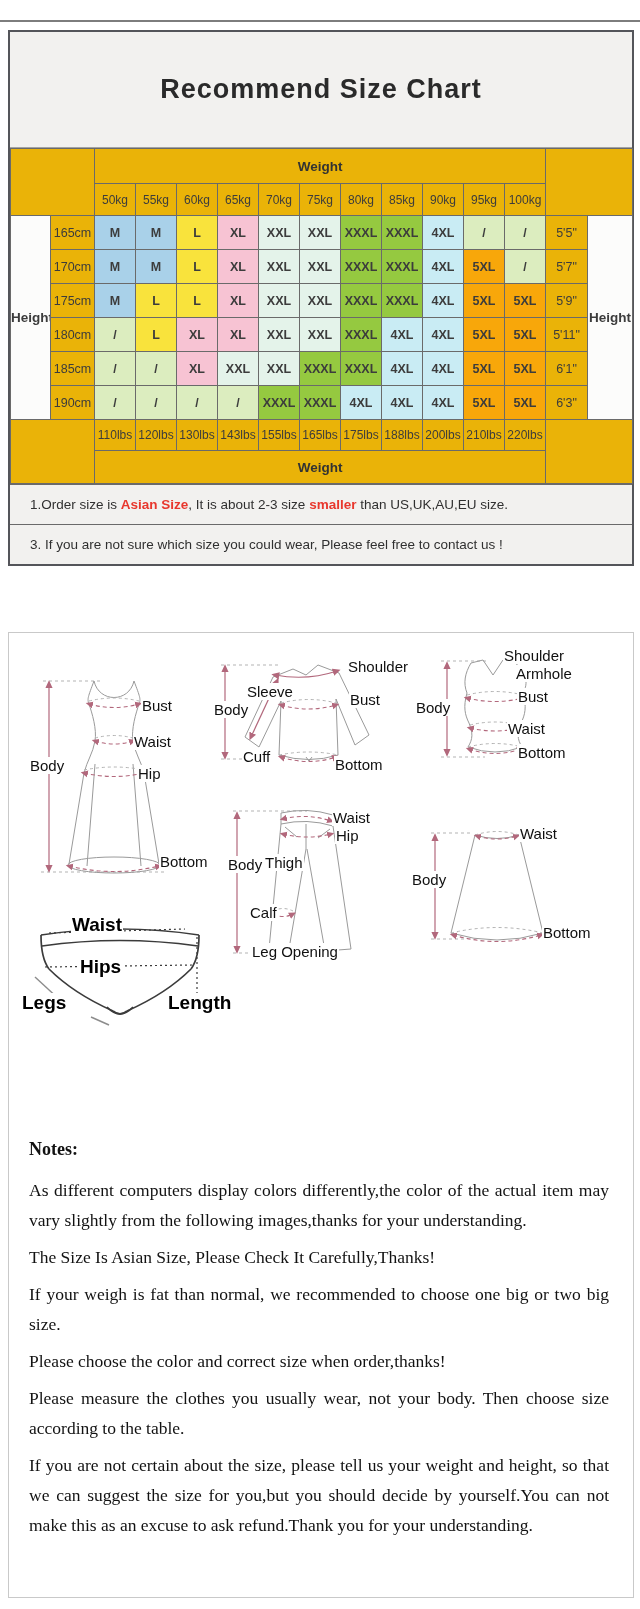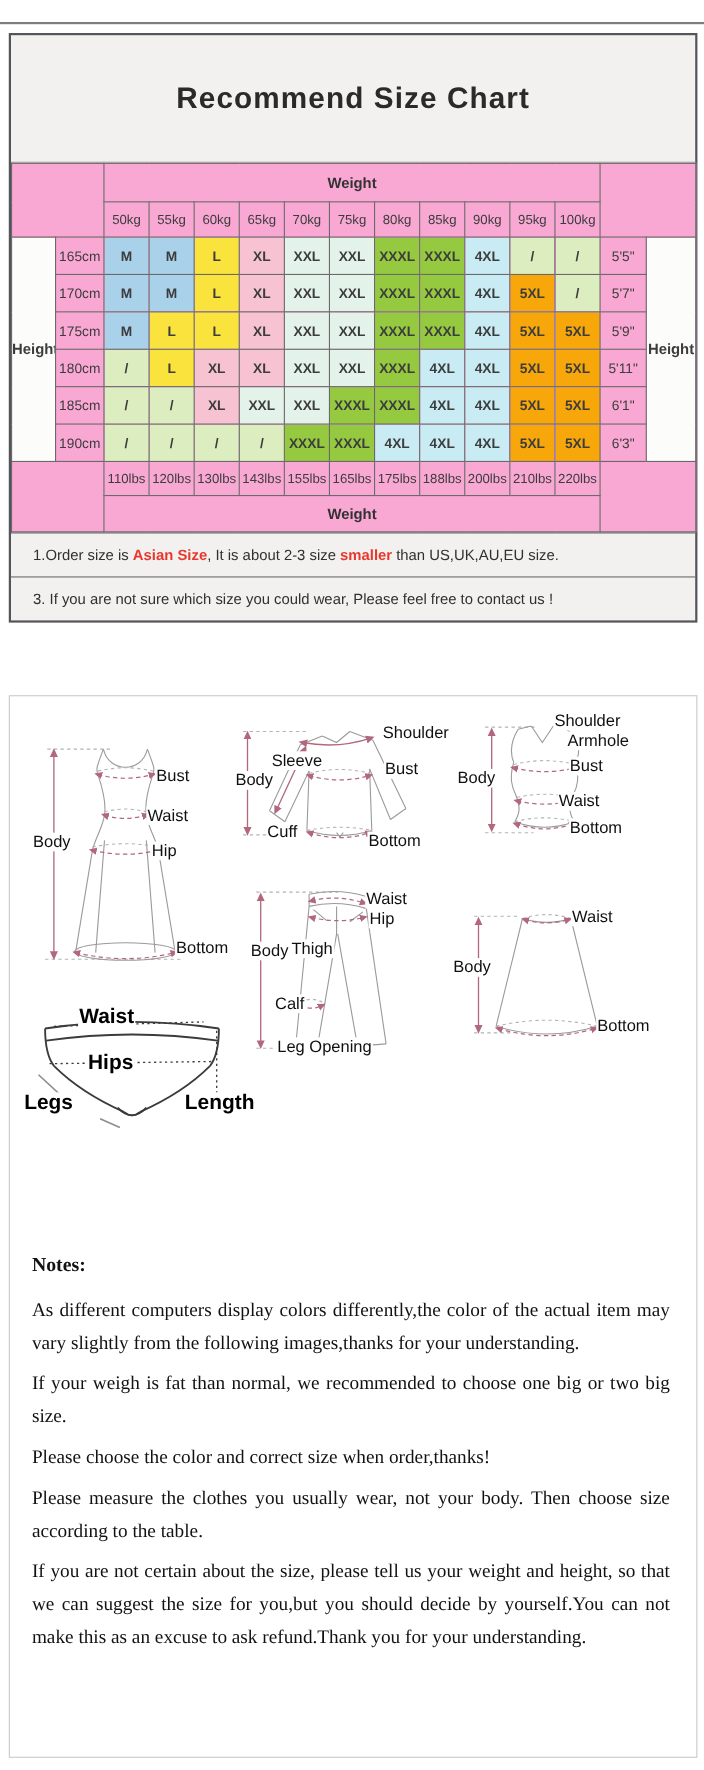--- a/index.html
+++ b/index.html
@@ -5,21 +5,21 @@
   *{margin:0;padding:0;box-sizing:border-box}
   html,body{background:#fff}
   body{width:640px;font-family:"Liberation Sans",sans-serif}
   .page{position:relative;width:640px;height:1609px;background:#fff;overflow:hidden}
   .top-rule{position:absolute;left:0;top:20px;width:640px;height:2px;background:#7d7d7d}
 
   
   .chart-block{position:absolute;left:8px;top:30px;width:626px;background:#f2f1ef;border:2px solid #54555a}
   .chart-title{height:116px;display:flex;align-items:center;justify-content:center;
     font-size:27px;font-weight:bold;color:#2a2a2a;letter-spacing:1px;border-bottom:1px solid #a3a3a3}
-  table.size-table{border-collapse:collapse;table-layout:fixed;width:622px;background:#f9a8d4}
+  table.size-table{border-collapse:collapse;table-layout:fixed;width:622px;background:#eab308}
   .size-table td{border:1px solid #6a6a6a;text-align:center;vertical-align:middle;color:#3c3c3c;overflow:hidden}
   td.hdr{font-weight:bold;font-size:13.5px;color:#333}
   td.unit{font-weight:normal;font-size:12px}
   td.cm,td.ft{font-size:12.5px}
   td.sz{font-weight:bold;font-size:12.5px}
   td.hcell{font-weight:bold;font-size:13.5px;background:#fcfcfb}
   tr.row-whead{height:35px}
   tr.row-kg{height:32px}
   tr.row-size{height:34px}
   tr.row-lbs{height:31px}
@@ -400,20 +400,21 @@
 
     <span class="blabel" style="left:62px;top:282px">Waist</span>
     <span class="blabel" style="left:70px;top:324px">Hips</span>
     <span class="blabel" style="left:12px;top:360px">Legs</span>
     <span class="blabel" style="left:158px;top:360px">Length</span>
 
     <div class="bottom-notes">
       <p class="bn-head">Notes:</p>
       <div id="bn-paras">
           <p class="bn-p">As different computers display colors differently,the color of the actual item may vary slightly from the following images,thanks for your understanding.</p>
+          <p class="bn-p">The Size Is Asian Size, Please Check It Carefully,Thanks!</p>
           <p class="bn-p">If your weigh is fat than normal, we recommended to choose one big or two big size.</p>
           <p class="bn-p">Please choose the color and correct size when order,thanks!</p>
           <p class="bn-p">Please measure the clothes you usually wear, not your body. Then choose size according to the table.</p>
           <p class="bn-p">If you are not certain about the size, please tell us your weight and height, so that we can suggest the size for you,but you should decide by yourself.You can not make this as an excuse to ask refund.Thank you for your understanding.</p>
         </div>
     </div>
   </section>
 </div>
 
 </body></html>

